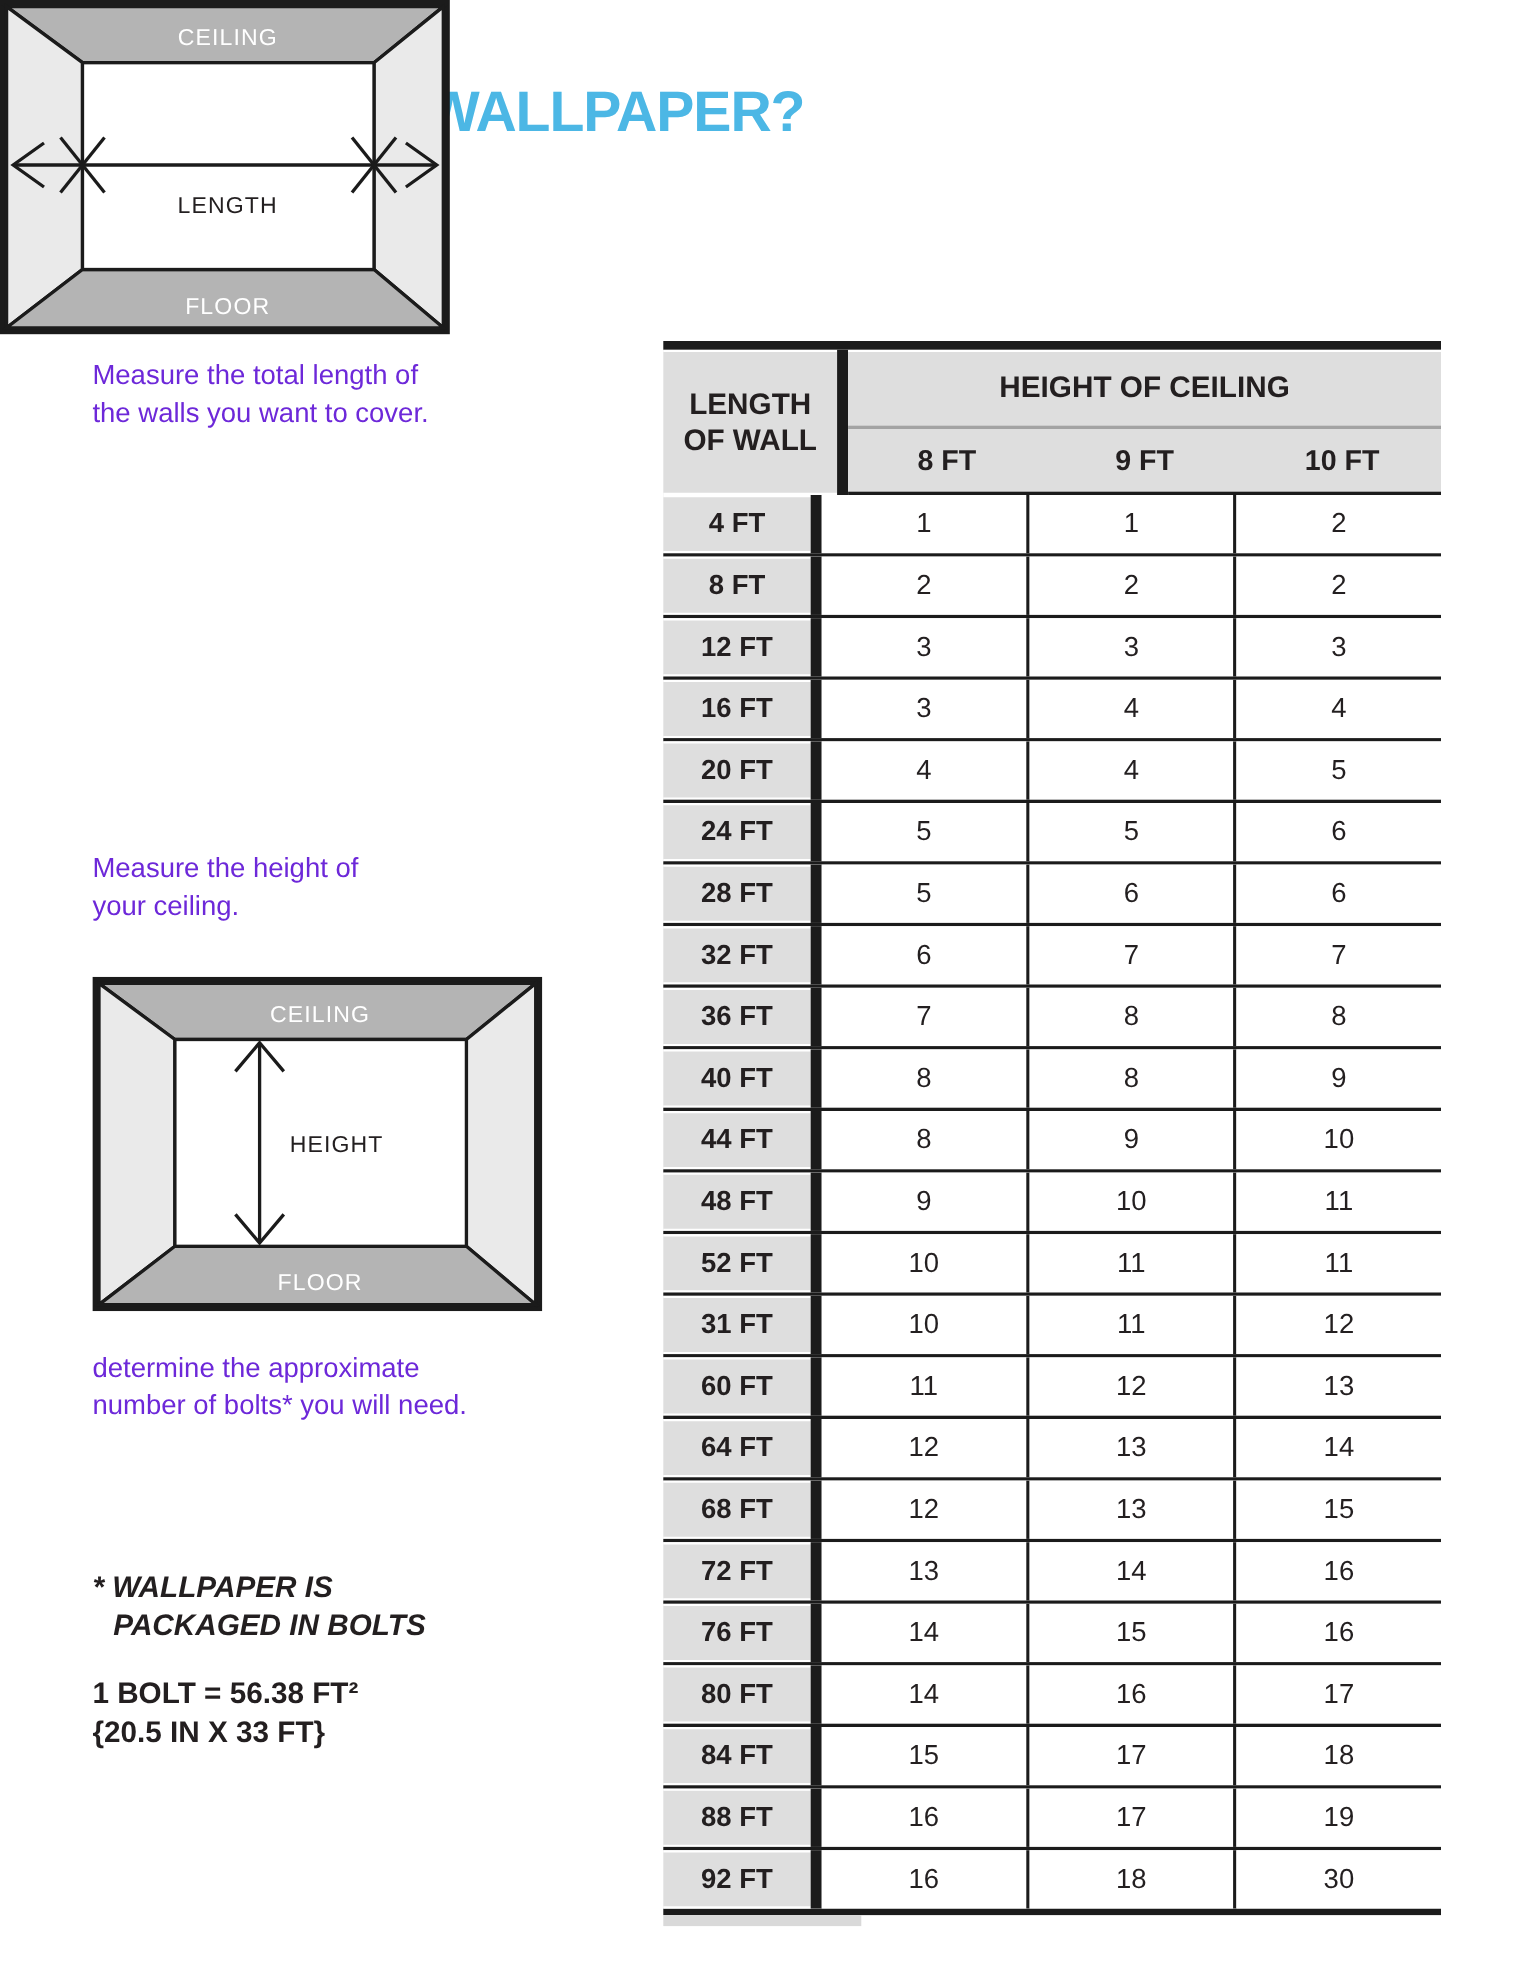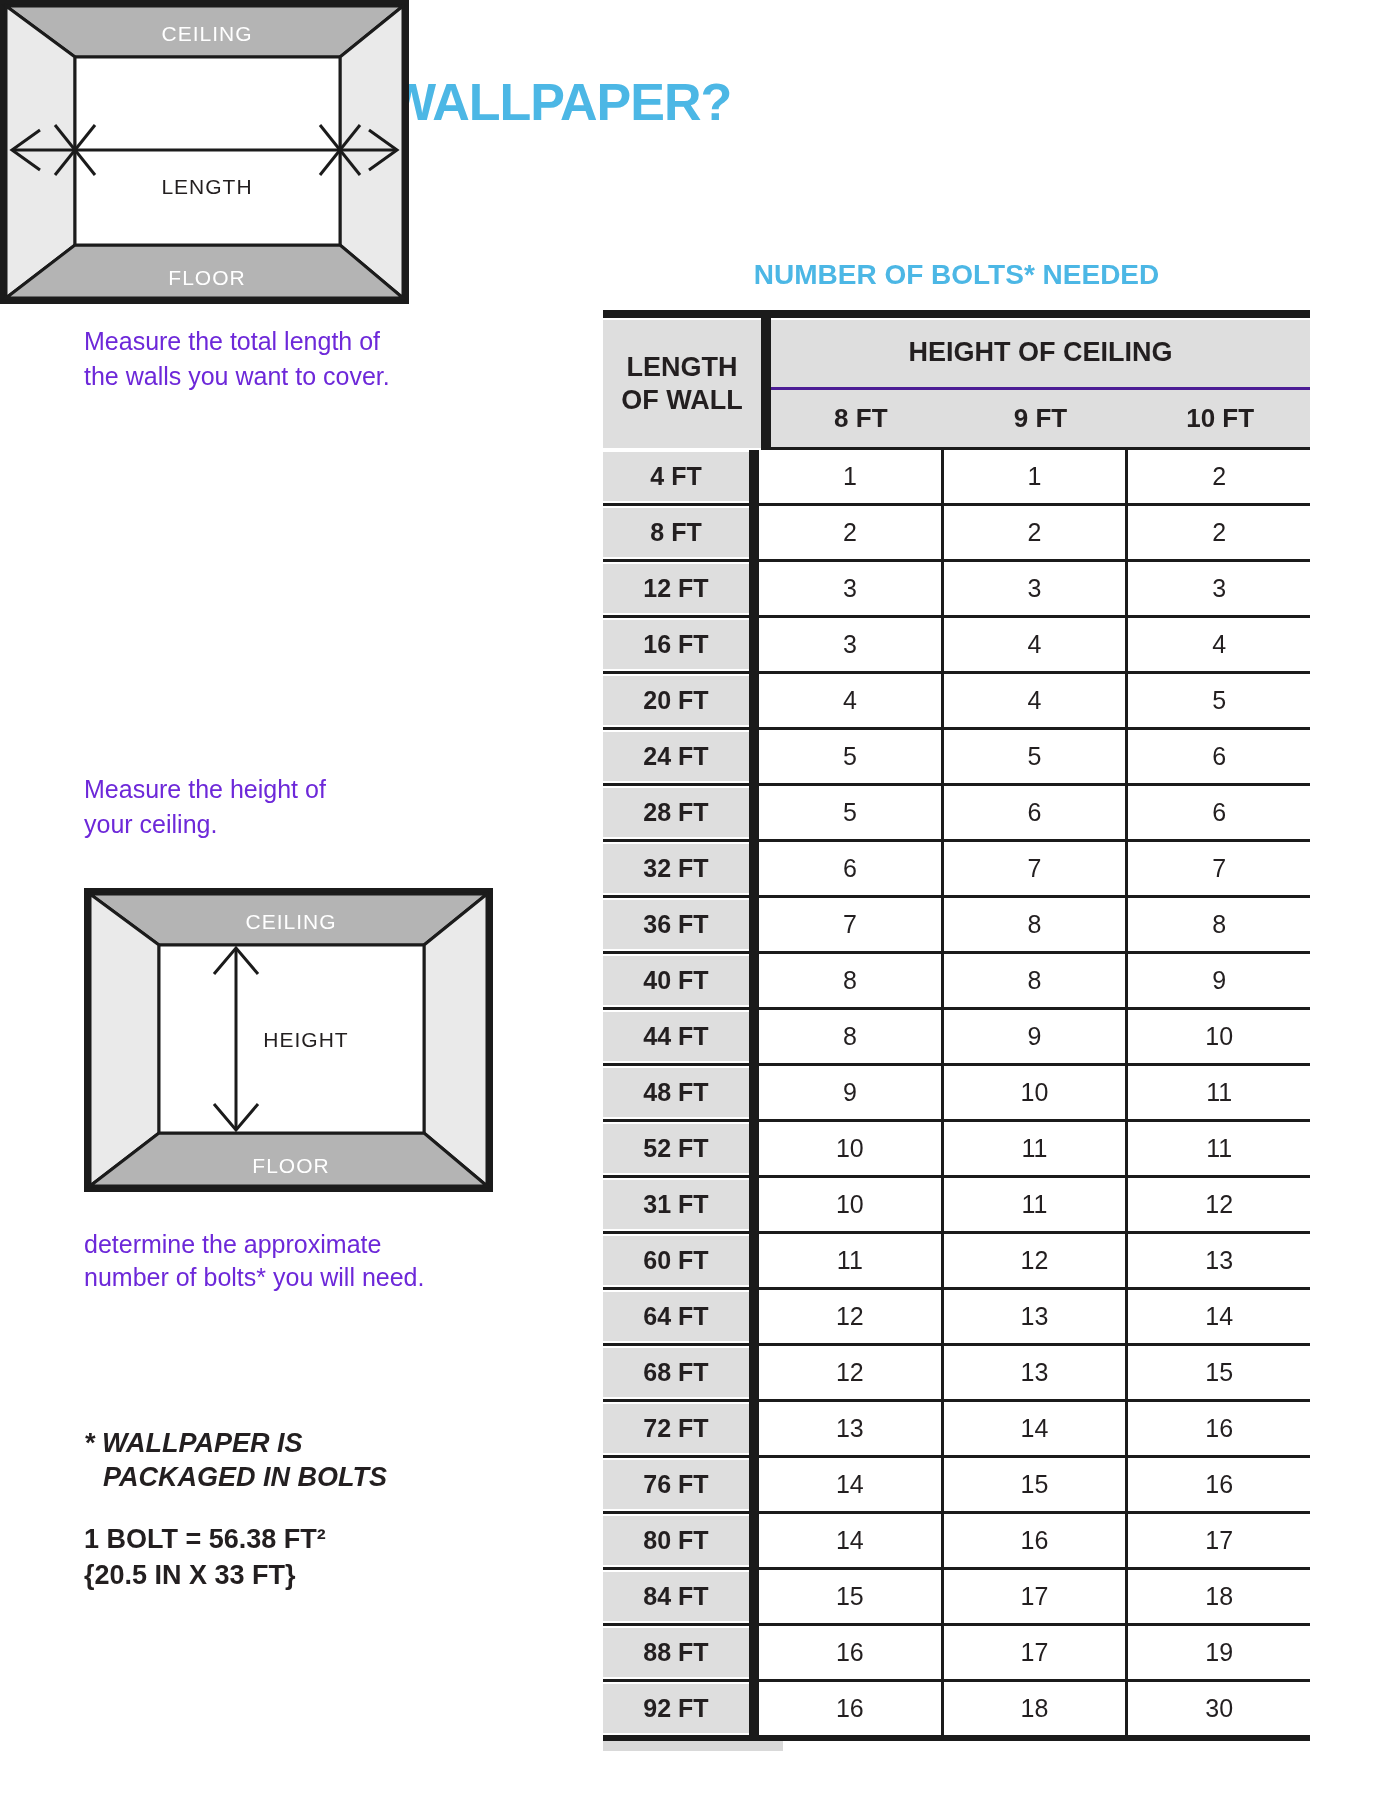--- a/index.html
+++ b/index.html
@@ -40,32 +40,32 @@
   .thead{display:flex;height:132px;}
   .row-header-cell{
     width:168px;flex:none;background:#dedede;
     border-right:10px solid #1b1b1b;
     box-shadow:inset 0 2px 0 #fff,inset 0 -2px 0 #fff;
     display:flex;flex-direction:column;justify-content:center;align-items:center;
     font-weight:bold;font-size:27px;line-height:33px;
   }
   .thead-right{flex:1;display:flex;flex-direction:column;}
   .group-header{
-    height:72px;background:#dedede;border-bottom:3px solid #4c1d95;
+    height:72px;background:#dedede;border-bottom:3px solid #a3a3a3;
     box-shadow:inset 0 2px 0 #fff;
     display:flex;align-items:center;justify-content:center;
     font-weight:bold;font-size:27px;
   }
   .sub-row{height:60px;background:#dedede;border-bottom:3px solid #1b1b1b;display:flex;}
   .sub-cell{flex:1;display:flex;align-items:center;justify-content:center;font-weight:bold;font-size:26px;}
   .tbody{height:1291px;display:flex;flex-direction:column;border-bottom:6px solid #1b1b1b;}
   .trow{flex:1;display:flex;border-top:3px solid #1b1b1b;}
   .trow:first-child{border-top:none;}
   .tlabel{
-    width:156px;flex:none;background:#dedede;
+    width:144px;flex:none;background:#dedede;
     border-right:10px solid #1b1b1b;
     box-shadow:inset 0 2px 0 #fff,inset 0 -2px 0 #fff;
     display:flex;align-items:center;justify-content:center;
     font-weight:bold;font-size:25px;
   }
   .tval{
     flex:1;display:flex;align-items:center;justify-content:center;
     font-size:25px;border-right:3px solid #1b1b1b;background:#fff;
   }
   .tval:last-child{border-right:none;}
@@ -138,21 +138,20 @@
   <div id="footnote" class="abs">
     <span>* WALLPAPER IS</span>
     <span class="indent">PACKAGED IN BOLTS</span>
   </div>
 
   <div id="bolt-spec" class="abs">
     <span>1 BOLT = 56.38 FT²</span>
     <span>{20.5 IN X 33 FT}</span>
   </div>
 
-  <div id="table-heading" class="abs section-heading">NUMBER OF BOLTS* NEEDED</div>
 
   <div id="bolts-table" class="abs">
     <div class="top-bar"></div>
     <div class="thead">
       <div class="row-header-cell">
         <span>LENGTH</span>
         <span>OF WALL</span>
       </div>
       <div class="thead-right">
         <div class="group-header">HEIGHT OF CEILING</div>

